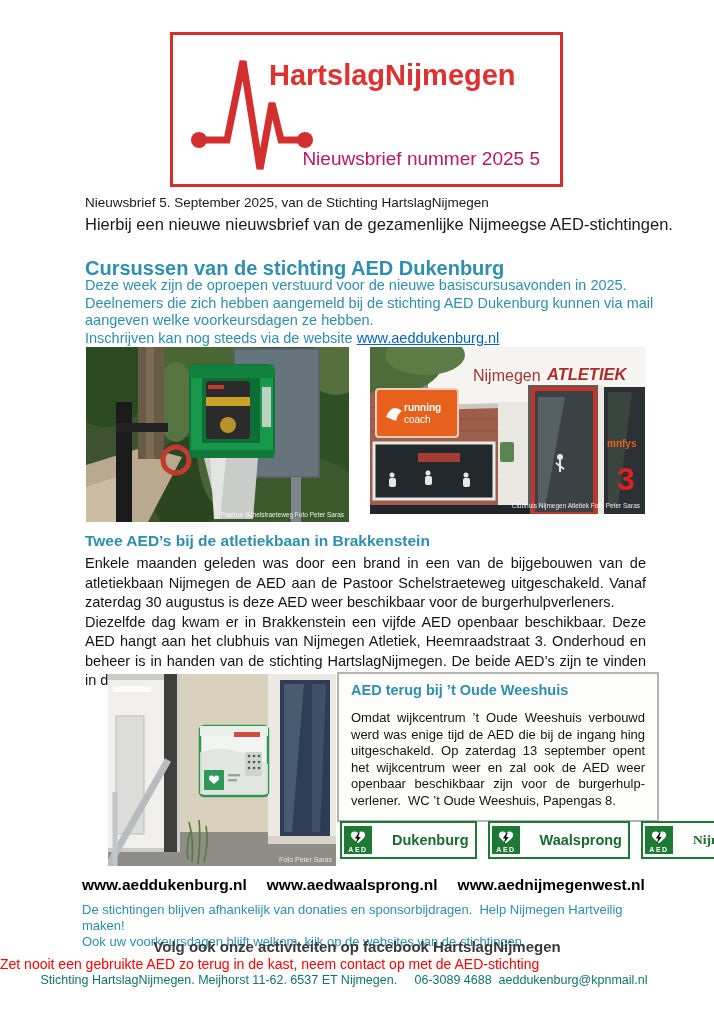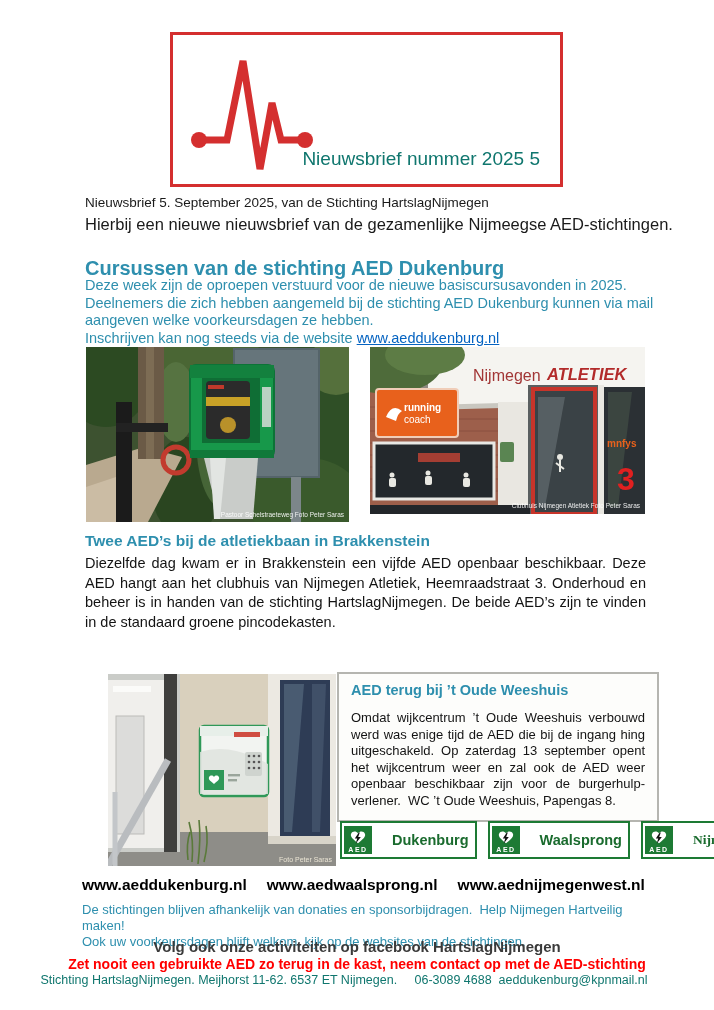--- a/index.html
+++ b/index.html
@@ -4,21 +4,21 @@
 <style>
   html,body{margin:0;padding:0;background:#ffffff;}
   .page{position:relative;width:714px;height:1010px;background:#fff;overflow:hidden;
         font-family:"Liberation Sans",sans-serif;color:#1a1a1a;}
   
   .logo-box{position:absolute;left:170px;top:32px;width:393px;height:155px;
             border:3px solid #d42f2f;box-sizing:border-box;background:#fff;}
   .ekg{position:absolute;left:14px;top:10px;}
   .logo-title{position:absolute;left:96px;top:24px;font-size:29px;font-weight:bold;
               color:#e03131;letter-spacing:0;}
-  .logo-subtitle{position:absolute;right:20px;bottom:14px;font-size:19px;color:#0f766e;}
+  .logo-subtitle{position:absolute;right:20px;bottom:14px;font-size:19px;color:#be185d;}
   
   .intro1{position:absolute;left:85px;top:195px;font-size:13.5px;}
   .intro2{position:absolute;left:85px;top:215px;font-size:16.5px;}
   
   .teal{color:#2e8fae;}
   .sec1-head{position:absolute;left:85px;top:257px;font-size:20px;font-weight:bold;}
   .sec1-body{position:absolute;left:85px;top:277px;width:575px;font-size:14.5px;line-height:17.5px;}
   .link{color:#0563c1;text-decoration:underline;cursor:pointer;}
   
   .photo1{position:absolute;left:86px;top:347px;width:263px;height:175px;}
@@ -40,36 +40,37 @@
   .logo-chip{display:flex;align-items:center;border:2px solid #1d7a34;background:#fff;
              padding:1px 6px 1px 2px;height:32px;box-sizing:content-box;}
   .logo-chip .chip-label{font-size:14.5px;font-weight:bold;color:#1a6b2e;margin-left:20px;white-space:nowrap;}
   .logo-chip.serif .chip-label{font-family:"Liberation Serif",serif;font-size:13.5px;}
   
   .websites{position:absolute;left:82px;top:876px;font-size:15.5px;font-weight:bold;color:#000;}
   .websites span{margin-right:20px;}
   .donation{position:absolute;left:82px;top:902px;width:575px;font-size:13px;line-height:16px;}
   .fb-line{position:absolute;left:0;top:938px;width:714px;text-align:center;
            font-size:15px;font-weight:bold;color:#3a3a3a;}
-  .warn-line{position:absolute;left:0;top:956px;width:714px;text-align:center;
-             font-size:14px;font-weight:bold;color:#ff0000;}
+  .warn-line{position:absolute;left:0;top:956px;width:714px;
+             font-size:14px;font-weight:normal;color:#ff0000;}
   .contact-line{position:absolute;left:0;top:973px;width:688px;text-align:center;
                 font-size:12.5px;color:#0f766e;}
 </style>
 </head>
 <body>
 
 <div class="page">
 
   <div class="logo-box">
     <svg class="ekg" width="130" height="130" viewBox="0 0 130 130">
       <circle cx="12" cy="95" r="8" fill="#d42f2f"></circle>
       <circle cx="118" cy="95" r="8" fill="#d42f2f"></circle>
       <path d="M12 95 H40 L56 16 L73 124 L85 58 L94 95 H118" fill="none" stroke="#d42f2f" stroke-width="7" stroke-linejoin="miter"></path>
     </svg>
+    <div class="logo-title">HartslagNijmegen</div>
     <div class="logo-subtitle">Nieuwsbrief nummer 2025 5</div>
   </div>
 
   <div class="intro1">Nieuwsbrief 5. September 2025, van de Stichting HartslagNijmegen</div>
   <div class="intro2">Hierbij een nieuwe nieuwsbrief van de gezamenlijke Nijmeegse AED-stichtingen.</div>
 
   <div class="sec1-head teal">Cursussen van de stichting AED Dukenburg</div>
   <div class="sec1-body teal">
     <div>Deze week zijn de oproepen verstuurd voor de nieuwe basiscursusavonden in 2025.</div>
     <div>Deelnemers die zich hebben aangemeld bij de stichting AED Dukenburg kunnen via mail aangeven welke voorkeursdagen ze hebben.</div>
@@ -158,20 +159,21 @@
       <polygon points="238,45 262,45 248,160 238,160" fill="#46544a" opacity="0.6"></polygon>
       <text x="237" y="100" font-size="10" font-weight="bold" fill="#e8611c">mnfys</text>
       <text x="247" y="143" font-size="32" font-weight="bold" fill="#e02020">3</text>
       <rect x="0" y="158" width="160" height="9" fill="#22262a"></rect>
       <text x="270" y="161" text-anchor="end" font-size="6.5" fill="#ffffff" opacity="0.9">Clubhuis Nijmegen Atletiek  Foto Peter Saras</text>
     </svg>
   </div>
 
   <div class="sec2-head teal">Twee AED’s bij de atletiekbaan in Brakkenstein</div>
   <div class="sec2-body">
+    <p>Enkele maanden geleden was door een brand in een van de bijgebouwen van de atletiekbaan Nijmegen de AED aan de Pastoor Schelstraeteweg uitgeschakeld. Vanaf zaterdag 30 augustus is deze AED weer beschikbaar voor de burgerhulpverleners.</p>
     <p>Diezelfde dag kwam er in Brakkenstein een vijfde AED openbaar beschikbaar. Deze AED hangt aan het clubhuis van Nijmegen Atletiek, Heemraadstraat 3. Onderhoud en beheer is in handen van de stichting HartslagNijmegen. De beide AED’s zijn te vinden in de standaard groene pincodekasten.</p>
   </div>
 
   <div class="photo3">
     <svg width="228" height="192" viewBox="0 0 228 192">
       <rect width="228" height="192" fill="#d9d0bd"></rect>
       <rect x="0" y="158" width="228" height="34" fill="#8e8d88"></rect>
       <rect x="160" y="0" width="68" height="170" fill="#ece9e2"></rect>
       <rect x="172" y="6" width="50" height="156" fill="#2e3c55"></rect>
       <polygon points="176,10 196,10 184,158 176,158" fill="#55687e" opacity="0.7"></polygon>

